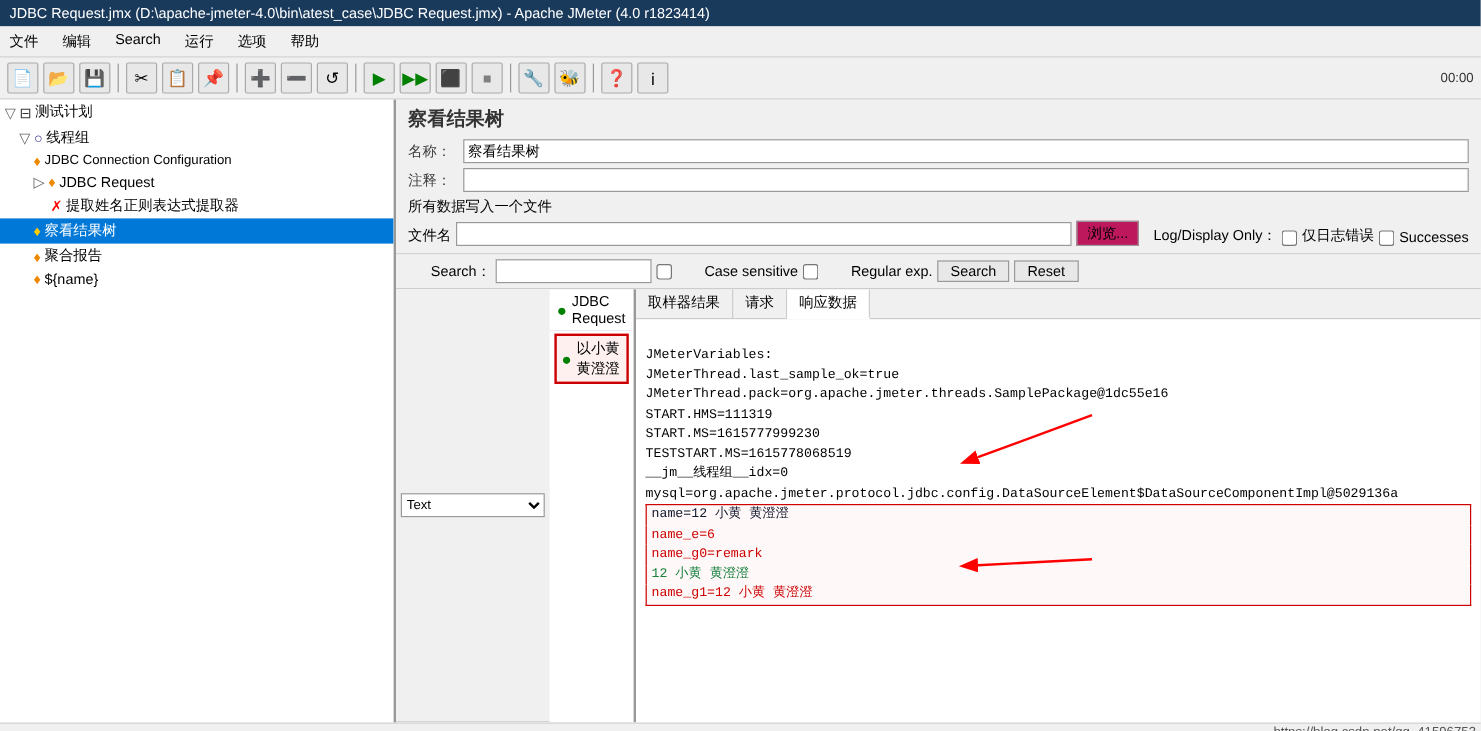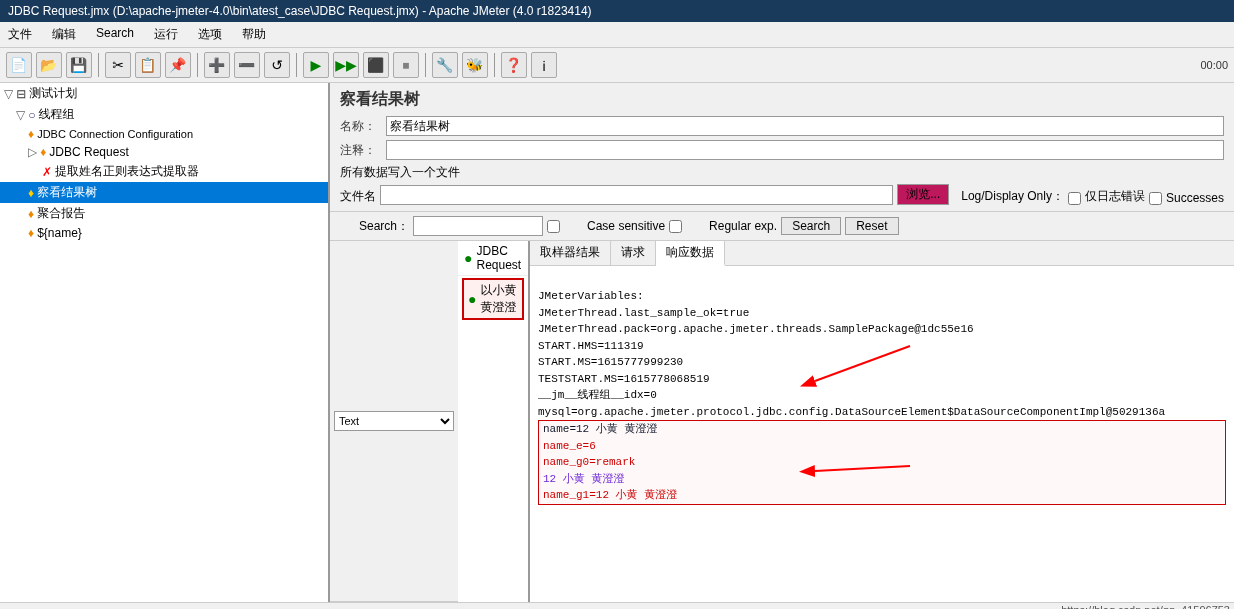--- a/index.html
+++ b/index.html
@@ -446,21 +446,21 @@
               <div>JMeterThread.last_sample_ok=true</div>
               <div>JMeterThread.pack=org.apache.jmeter.threads.SamplePackage@1dc55e16</div>
               <div>START.HMS=111319</div>
               <div>START.MS=1615777999230</div>
               <div>TESTSTART.MS=1615778068519</div>
               <div>__jm__线程组__idx=0</div>
               <div>mysql=org.apache.jmeter.protocol.jdbc.config.DataSourceElement$DataSourceComponentImpl@5029136a</div>
               <div style="color: #0f172a; border-top: 1px solid rgb(204, 0, 0); border-left: 1px solid rgb(204, 0, 0); border-right: 1px solid rgb(204, 0, 0); padding-left: 4px; background: rgb(255, 248, 248);">name=12 小黄    黄澄澄</div>
               <div style="color: rgb(204, 0, 0); border-left: 1px solid rgb(204, 0, 0); border-right: 1px solid rgb(204, 0, 0); padding-left: 4px; background: rgb(255, 248, 248);">name_e=6</div>
               <div style="color: rgb(204, 0, 0); border-left: 1px solid rgb(204, 0, 0); border-right: 1px solid rgb(204, 0, 0); padding-left: 4px; background: rgb(255, 248, 248);">name_g0=remark</div>
-              <div style="color: #6d28d9; border-left: 1px solid rgb(204, 0, 0); border-right: 1px solid rgb(204, 0, 0); padding-left: 4px; background: rgb(255, 248, 248);">12       小黄    黄澄澄</div>
+              <div style="color: #15803d; border-left: 1px solid rgb(204, 0, 0); border-right: 1px solid rgb(204, 0, 0); padding-left: 4px; background: rgb(255, 248, 248);">12       小黄    黄澄澄</div>
               <div style="color: rgb(204, 0, 0); border-bottom: 1px solid rgb(204, 0, 0); border-left: 1px solid rgb(204, 0, 0); border-right: 1px solid rgb(204, 0, 0); padding-left: 4px; background: rgb(255, 248, 248);">name_g1=12    小黄    黄澄澄</div>
             </div>
 
           <svg id="arrows-overlay" style="position:absolute;top:0;left:0;width:100%;height:100%;pointer-events:none;" xmlns="http://www.w3.org/2000/svg">
 
             <defs>
               <marker id="arrowhead" markerWidth="8" markerHeight="8" refX="0" refY="3" orient="auto">
                 <polygon points="0 0, 8 3, 0 6" fill="red"></polygon>
               </marker>
             </defs>

